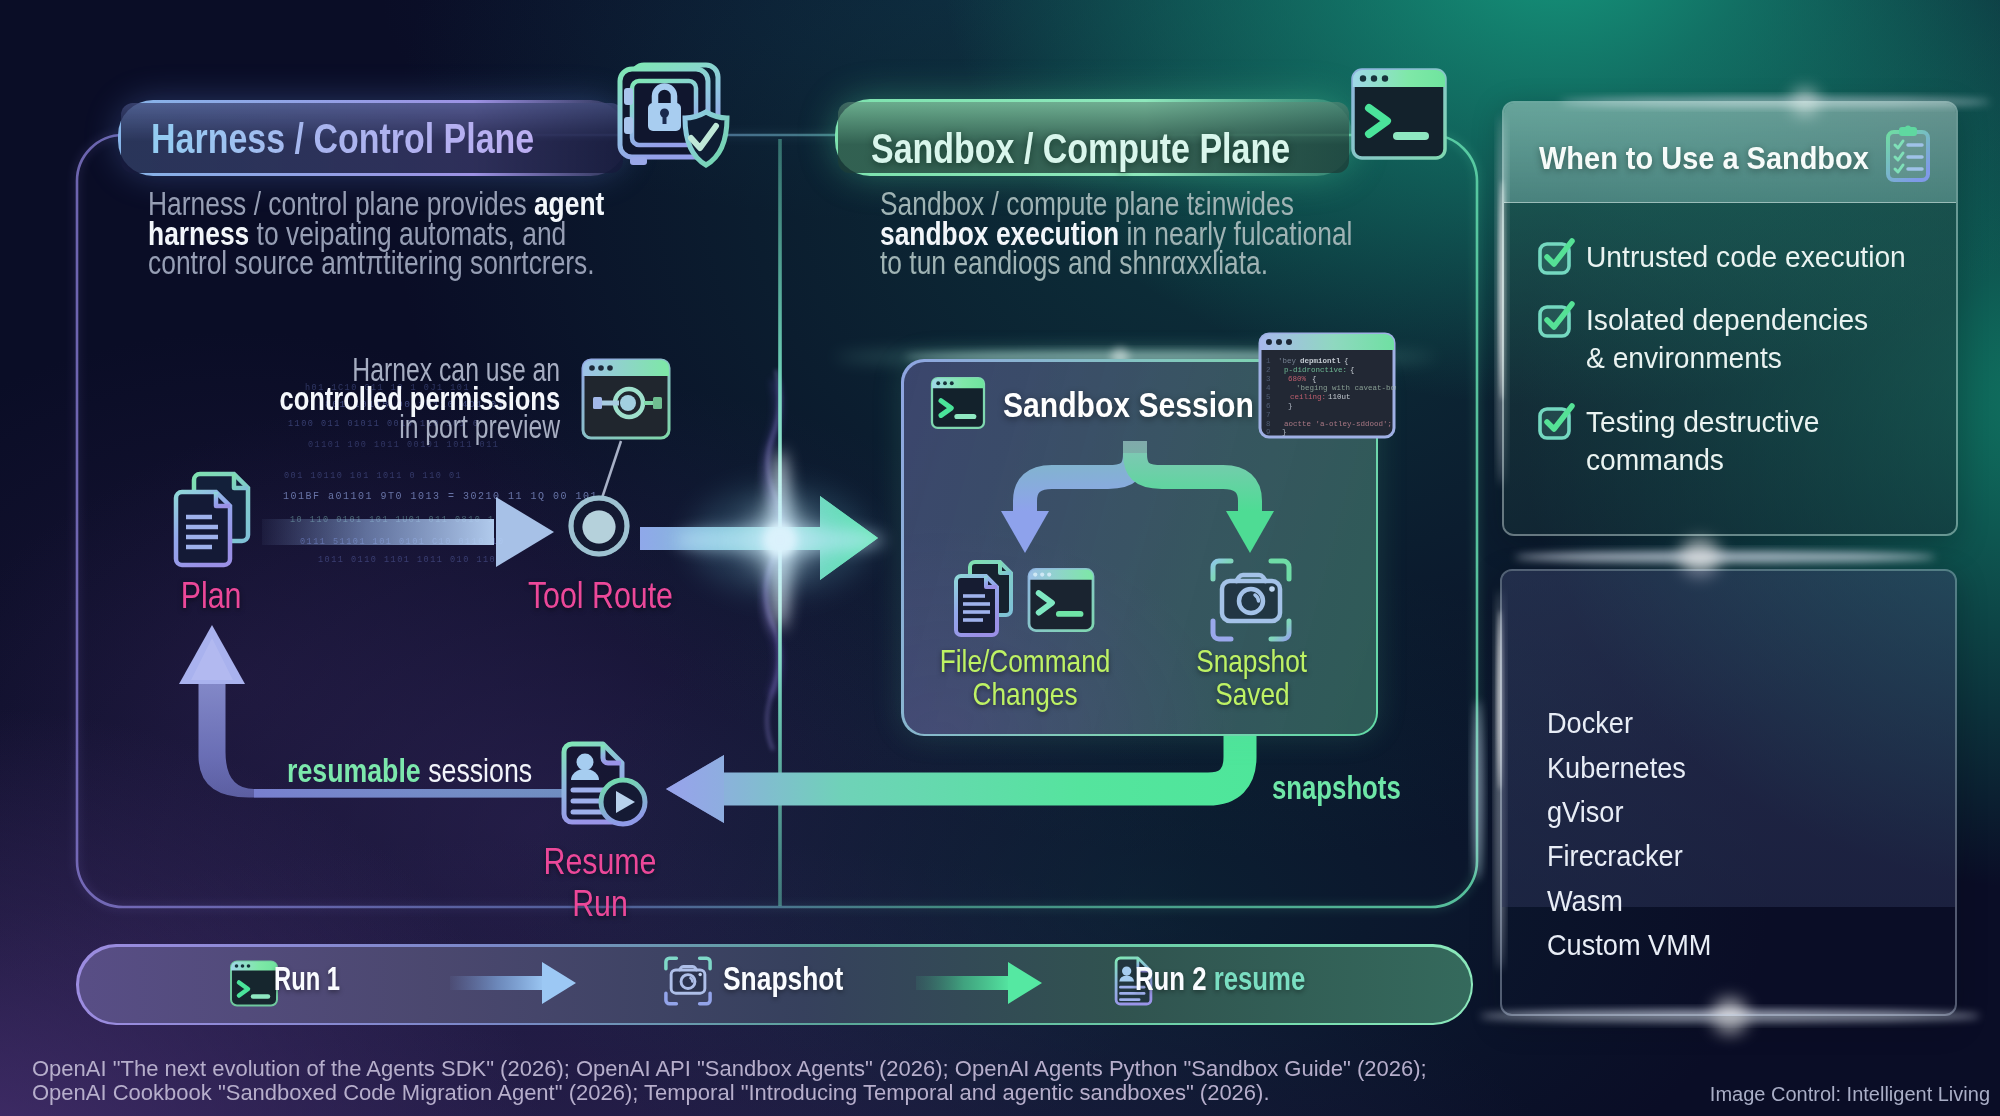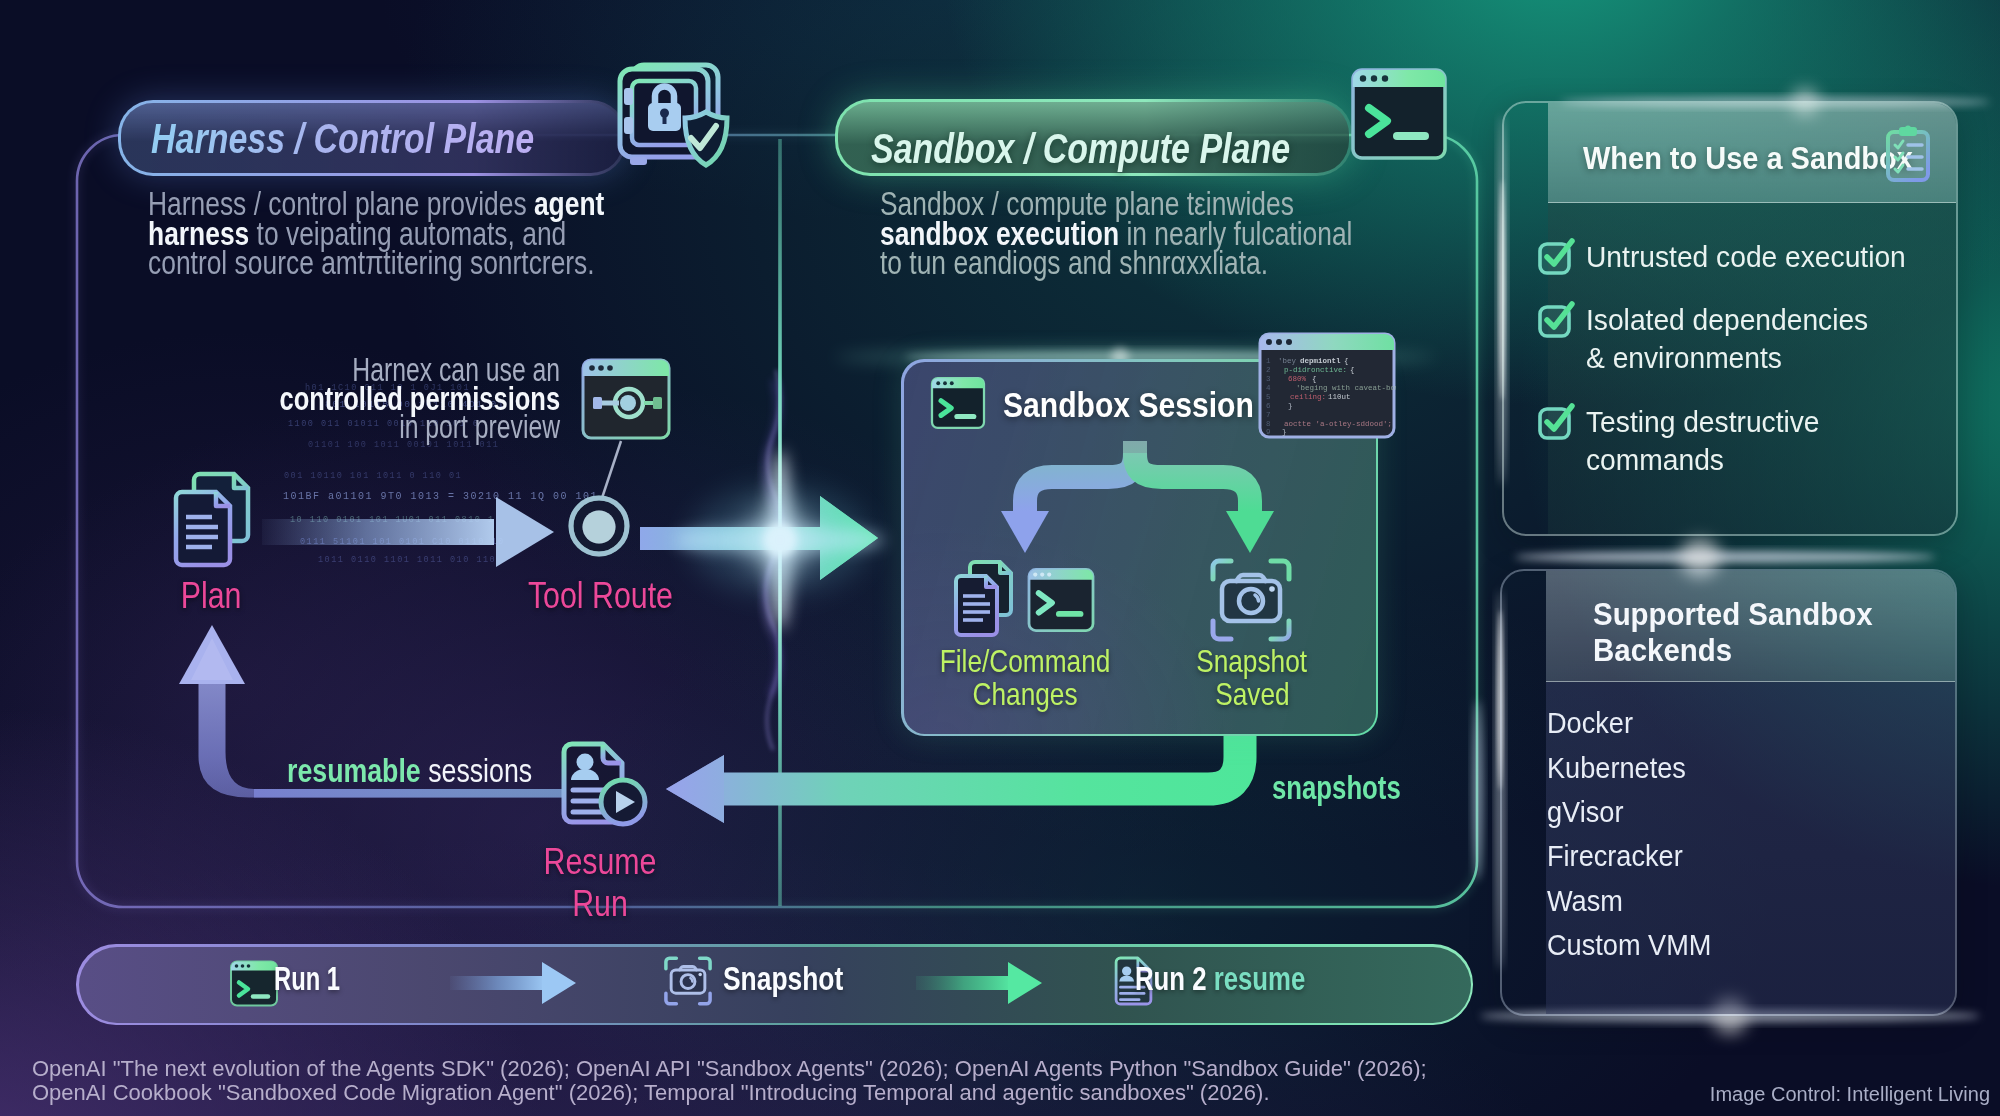--- a/index.html
+++ b/index.html
@@ -12,21 +12,21 @@
       radial-gradient(900px 520px at 57% 81%, rgba(14,58,68,0.42), rgba(14,58,68,0) 70%),
       radial-gradient(880px 720px at -1.5% 106%, rgba(74,50,116,0.88), rgba(74,50,116,0) 66%),
       radial-gradient(1400px 560px at 30% 110%, rgba(58,42,100,0.6), rgba(58,42,100,0) 70%),
       radial-gradient(950px 640px at 27% 74%, rgba(56,42,98,0.52), rgba(56,42,98,0) 70%),
       radial-gradient(650px 500px at 12% 61%, rgba(36,26,66,0.5), rgba(36,26,66,0) 70%),
       #0a0d26;}
   .abs{position:absolute;}
   .art{position:absolute;left:0;top:0;}
   
   .pill{position:absolute;border-radius:35px;padding:3px;}
-  .pill .in{width:100%;height:100%;border-radius:32px;box-sizing:border-box;display:flex;align-items:center;font-style:italic;}
+  .pill .in{width:100%;height:100%;border-radius:12px;box-sizing:border-box;display:flex;align-items:center;}
   .pill-h{left:118px;top:100px;width:502px;height:70px;
      background:linear-gradient(90deg,#86b4e8,#9d92e4 70%,rgba(150,140,220,0.22));
      box-shadow:0 0 34px rgba(110,150,240,0.30);}
   .pill-h .in{background:linear-gradient(180deg,rgba(84,96,150,0.55),rgba(24,28,62,0.62) 55%),rgba(18,22,52,0.55);}
   .pill-h .t{font-size:43px;font-weight:bold;white-space:nowrap;margin-left:30px;display:inline-block;transform:scaleX(0.79);transform-origin:left center;
      background:linear-gradient(90deg,#93cdf2,#a9b4ee 45%,#bcaef2);-webkit-background-clip:text;background-clip:text;color:transparent;}
   .pill-s{left:835px;top:99px;width:511px;height:71px;
      background:linear-gradient(90deg,#7de2ae,#8ee8bc 60%,rgba(130,230,180,0.28));
      box-shadow:0 0 36px rgba(90,230,170,0.35);}
   .pill-s .in{background:linear-gradient(180deg,rgba(92,136,118,0.6),rgba(28,60,55,0.78) 60%);align-items:flex-end;}
@@ -42,22 +42,22 @@
   .lbl>span{display:inline-block;transform:scaleX(0.82);}
   .lbl2{position:absolute;color:#bef264;font-size:32px;line-height:33px;text-align:center;text-shadow:0 2px 6px rgba(0,0,0,0.5);}
   .lbl2>span{display:inline-block;transform:scaleX(0.82);}
   
   .sess{position:absolute;left:901px;top:359px;width:472px;height:372px;border-radius:23px;padding:2.5px;
     background:linear-gradient(110deg,#8fa4e2,#7fd0b4 55%,#62d9a6);box-shadow:0 0 30px rgba(90,200,160,0.18);}
   .sess .in{width:100%;height:100%;border-radius:21px;box-sizing:border-box;
     background:radial-gradient(420px 300px at 8% 100%, rgba(86,74,138,0.35), rgba(86,74,138,0) 70%),linear-gradient(105deg,rgba(47,56,92,0.88),rgba(45,62,85,0.85) 45%,rgba(38,72,74,0.87));}
   .sess-title{position:absolute;left:1003px;top:385px;font-size:35px;font-weight:bold;color:#fff;white-space:nowrap;transform:scaleX(0.86);transform-origin:left top;text-shadow:0 2px 8px rgba(0,0,0,0.45);}
   
-  .rp{position:absolute;border-radius:24px;border:2px solid rgba(215,235,230,0.45);box-sizing:border-box;overflow:hidden;
-      box-shadow:0 8px 30px rgba(0,10,20,0.25);padding-left:44px;}
+  .rp{position:absolute;border-radius:12px;border:2px solid rgba(215,235,230,0.45);box-sizing:border-box;overflow:hidden;
+      box-shadow:0 8px 30px rgba(0,10,20,0.25);}
   .rp .hd{position:relative;width:100%;box-sizing:border-box;background:linear-gradient(180deg,rgba(212,232,226,0.44),rgba(185,212,206,0.34));border-bottom:1.5px solid rgba(235,248,244,0.4);}
   .rp .bd{position:relative;width:100%;box-sizing:border-box;background:linear-gradient(180deg,rgba(36,74,72,0.46),rgba(22,48,56,0.52));}
   .rp1{left:1502px;top:101px;width:456px;height:435px;}
   .rp1 .hd{height:100px;}
   .rp1 .t{position:absolute;left:35px;top:37px;font-size:32px;font-weight:bold;color:#f6fbf9;white-space:nowrap;display:inline-block;transform:scaleX(0.905);transform-origin:left top;text-shadow:0 2px 8px rgba(0,20,15,0.4);}
   .rp2{left:1500px;top:569px;width:457px;height:447px;border-color:rgba(190,205,225,0.40);}
   .rp2 .hd{height:111px;background:linear-gradient(180deg,rgba(200,216,226,0.38),rgba(172,192,208,0.28));}
   .rp2 .t{position:absolute;left:47px;top:25px;font-size:32px;font-weight:bold;line-height:36px;color:#f4f7fb;white-space:nowrap;display:inline-block;transform:scaleX(0.92);transform-origin:left top;}
   .rp2 .bd{background:linear-gradient(180deg,rgba(56,66,104,0.5),rgba(44,52,88,0.5));}
   .chk-t{position:absolute;font-size:30px;color:#eaf3f1;line-height:38px;white-space:nowrap;transform:scaleX(0.94);transform-origin:left top;}
@@ -500,23 +500,20 @@
 </svg>
 <svg class="abs" style="left:1538px;top:401px;" width="44" height="40" viewBox="0 0 44 40">
   <rect x="2" y="8" width="29" height="29" rx="7" fill="rgba(130,225,200,0.14)" stroke="#74d8c0" stroke-width="3.6"></rect>
   <path d="M 9 21 L 16 28 L 34 5" fill="none" stroke="#55e296" stroke-width="5.5" stroke-linecap="round" stroke-linejoin="round"></path>
 </svg>
 <div class="chk-t" style="left:1586px;top:238px;">Untrusted code execution</div>
 <div class="chk-t" style="left:1586px;top:301px;">Isolated dependencies<br>&amp; environments</div>
 <div class="chk-t" style="left:1586px;top:403px;">Testing destructive<br>commands</div>
 
 <div class="rp rp2">
-    <div class="hd">
-      <span class="t">Supported Sandbox<br>Backends</span>
-    </div>
     <div class="bd" style="height:336px;"></div>
   </div>
 <div class="li" style="top:706px;">Docker</div>
 <div class="li" style="top:751px;">Kubernetes</div>
 <div class="li" style="top:795px;">gVisor</div>
 <div class="li" style="top:839px;">Firecracker</div>
 <div class="li" style="top:884px;">Wasm</div>
 <div class="li" style="top:928px;">Custom VMM</div>
 
 <div class="bar">

